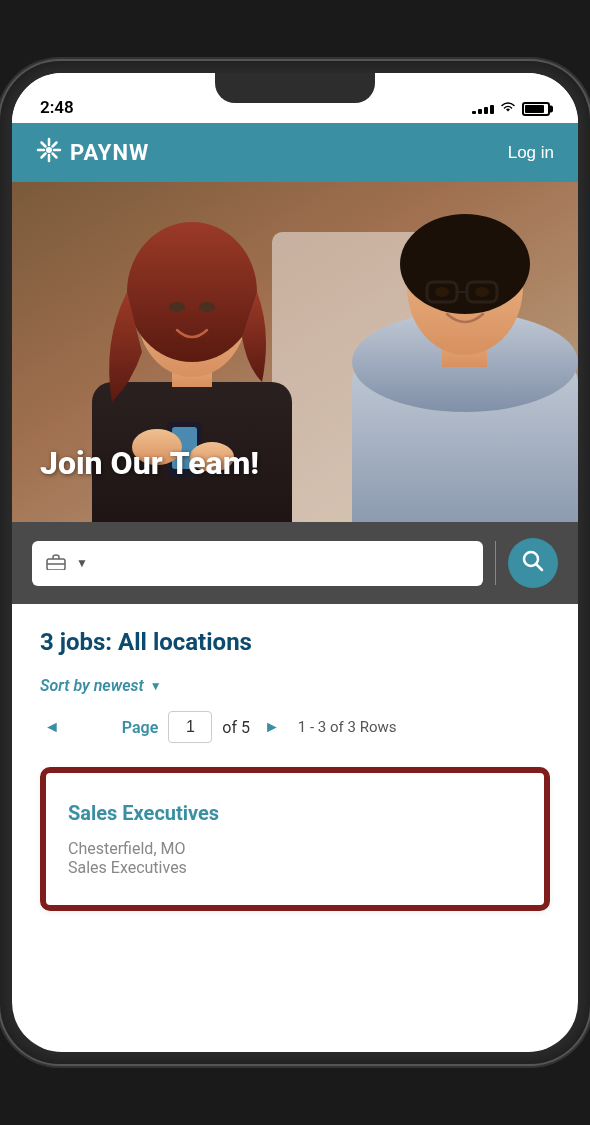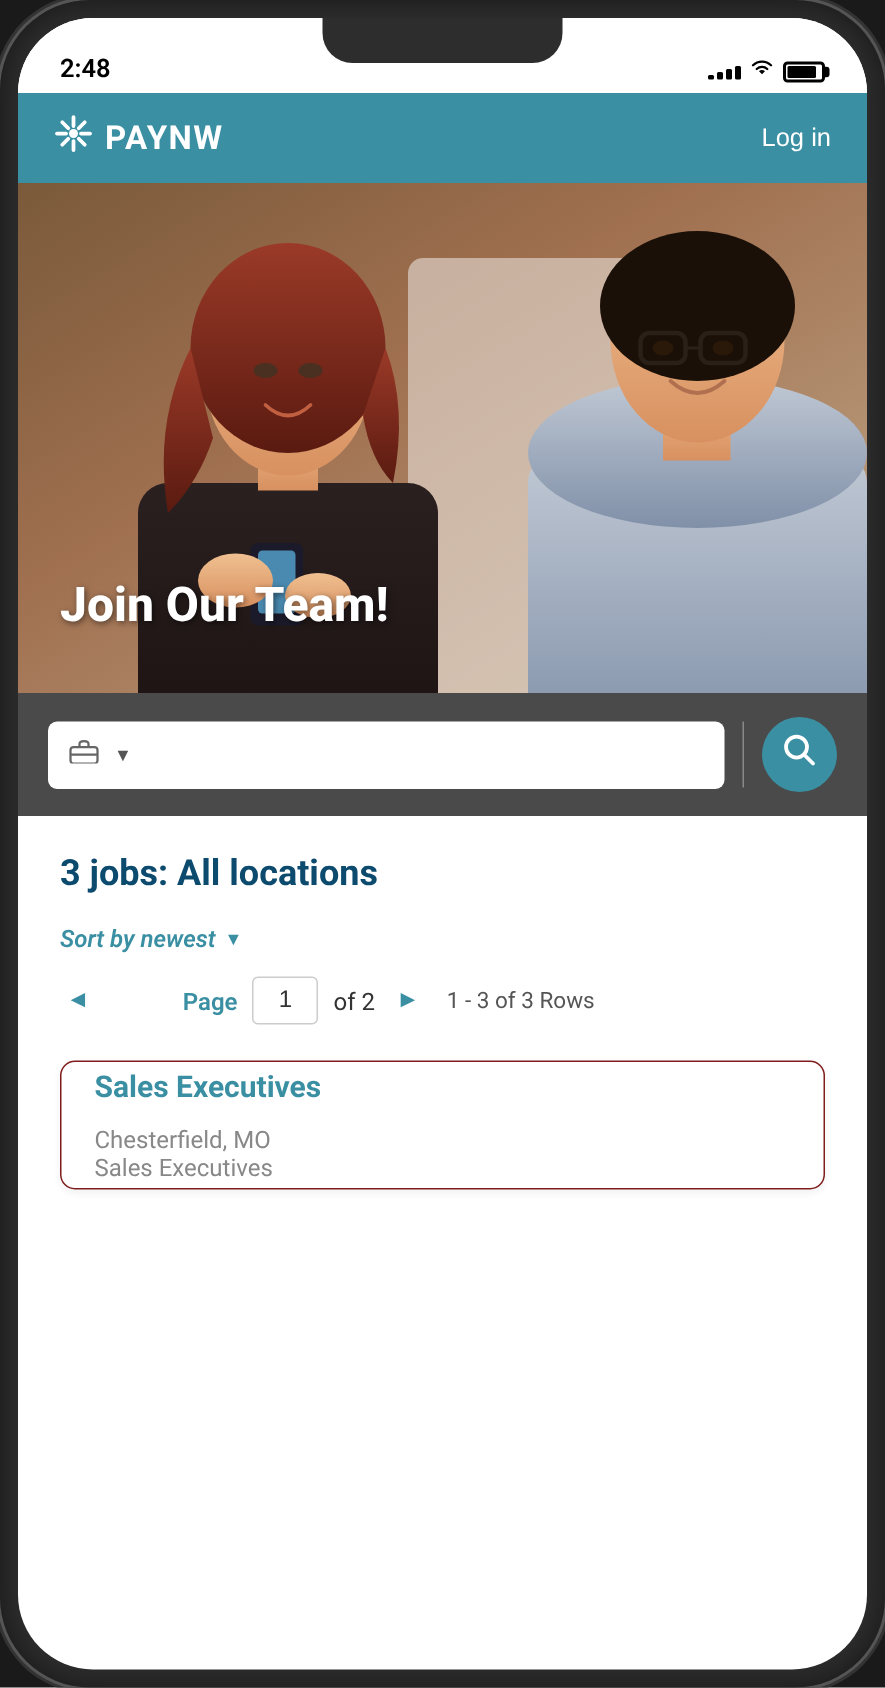--- a/index.html
+++ b/index.html
@@ -7,21 +7,21 @@
       background: #1a1a1a;
       display: flex;
       justify-content: center;
       align-items: center;
       min-height: 100vh;
       font-family: -apple-system, BlinkMacSystemFont, 'Segoe UI', Roboto, sans-serif;
     }
 
     .phone-frame {
       width: 590px;
-      height: 1125px;
+      height: 1003px;
       background: #2d2d2d;
       border-radius: 60px;
       position: relative;
       box-shadow: 0 0 0 2px #555, 0 0 0 4px #333, inset 0 0 20px rgba(0,0,0,0.5);
       overflow: hidden;
     }
 
     .phone-inner {
       position: absolute;
       top: 12px;
@@ -311,23 +311,23 @@
     }
 
     .page-rows {
       font-size: 15px;
       color: #555;
       margin-left: 4px;
     }
 
     
     .job-card {
-      border: 1px solid #7f1d1d;
+      border: 6px solid #7f1d1d;
       border-radius: 10px;
-      padding: 4px 22px;
+      padding: 28px 22px;
       box-shadow: 0 2px 6px rgba(0,0,0,0.06);
     }
 
     .job-title {
       color: #3a8fa3;
       font-size: 20px;
       font-weight: 700;
       margin-bottom: 14px;
       cursor: pointer;
     }
@@ -510,21 +510,21 @@
         <a class="sort-link">
           <span>Sort by newest</span>
           <span class="sort-arrow">▼</span>
         </a>
       </div>
 
       <div class="pagination-row">
         <button class="page-nav-btn">◄</button>
         <span class="page-label">Page</span>
         <input class="page-input" type="text" value="1" style="">
-        <span class="page-of">of 2</span>
+        <span class="page-of">of 5</span>
         <button class="page-nav-btn">►</button>
         <span class="page-rows">1 - 3 of 3 Rows</span>
       </div>
 
       <div class="job-card">
         <div class="job-title">Sales Executives</div>
         <div class="job-location">Chesterfield, MO</div>
         <div class="job-subtitle">Sales Executives</div>
       </div>
     </div>

